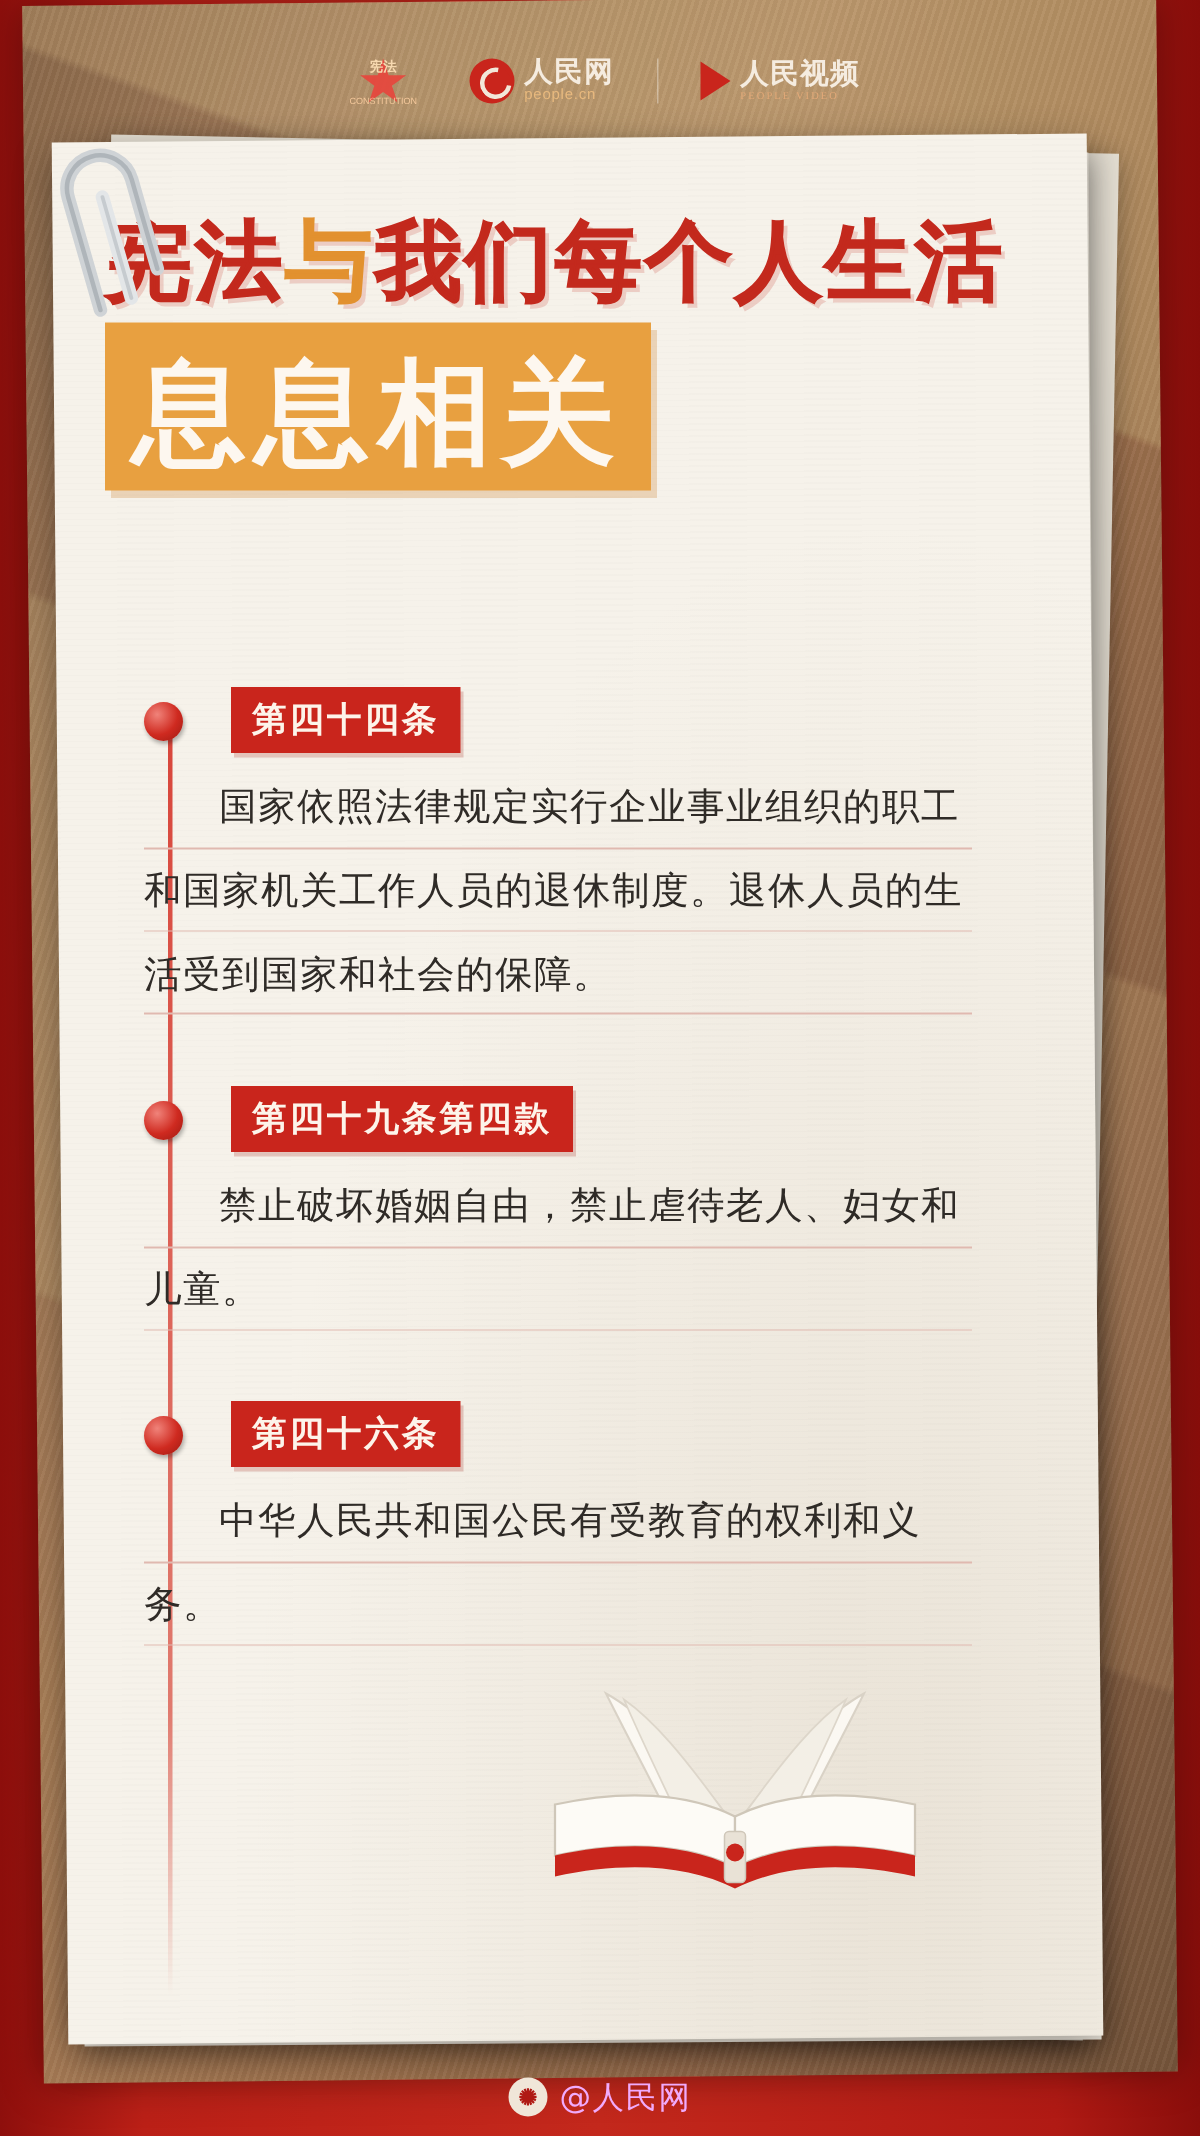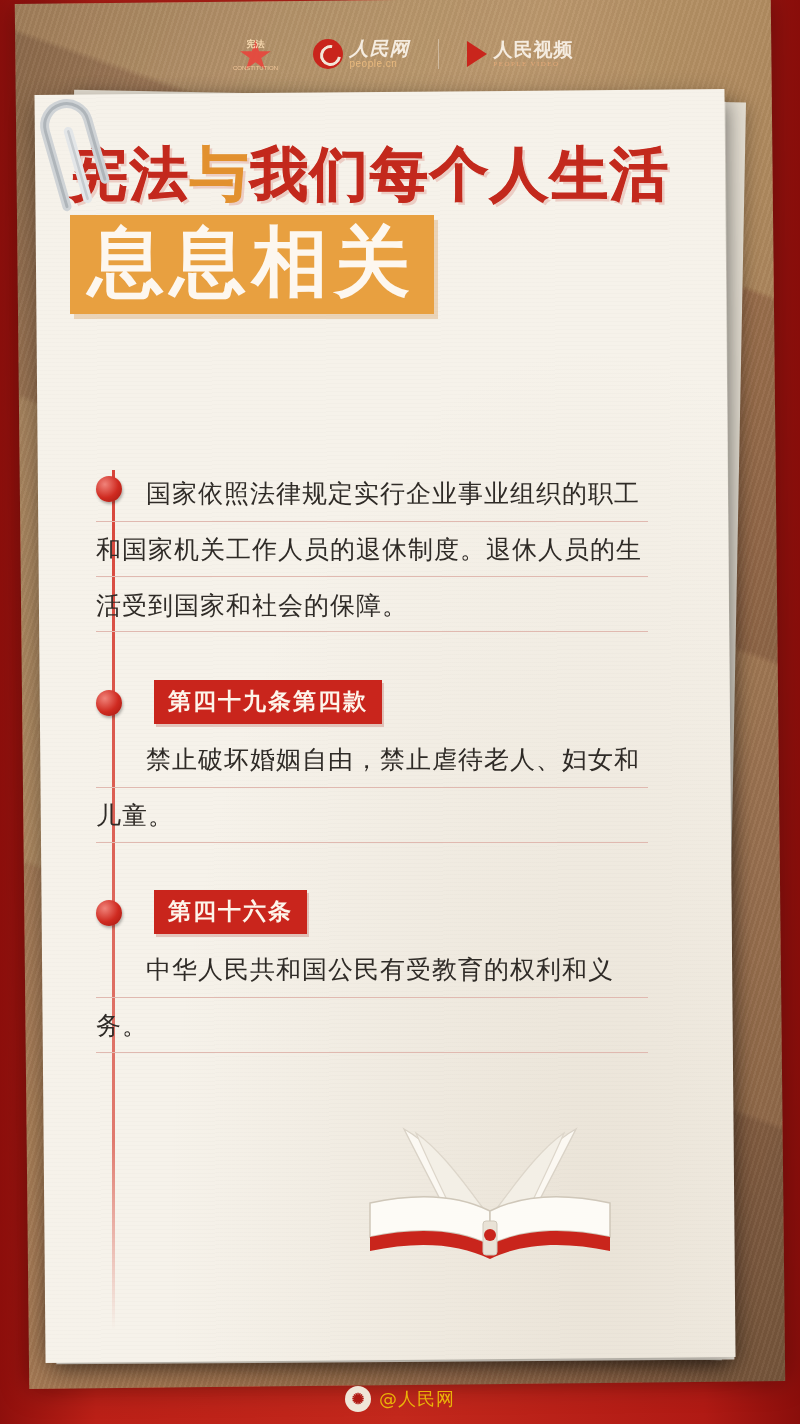--- a/index.html
+++ b/index.html
@@ -101,21 +101,21 @@
     background: #c9251c;
     position: relative;
   }
   .peoplecn-mark::after {
     content:""; position:absolute; left:7px; top:6px;
     width: 15px; height: 15px; border-radius: 50%;
     background: #c9251c; border: 3px solid #f2e7d9;
     border-right-color: transparent; transform: rotate(-35deg);
   }
   .peoplecn-text { display:flex; flex-direction:column; line-height:1.05; }
-  .peoplecn-cn { color:#f5ece0; font-size:19px; font-weight:700; letter-spacing:1px;font-style:italic; }
+  .peoplecn-cn { color:#f5ece0; font-size:19px; font-weight:700; letter-spacing:1px; }
   .peoplecn-en { color:#e8b97e; font-size:10px; letter-spacing:.5px; }
 
   .play-mark {
     width: 0; height: 0;
     border-left: 20px solid #c9251c;
     border-top: 13px solid transparent;
     border-bottom: 13px solid transparent;
   }
   .video-text { display:flex; flex-direction:column; line-height:1.1;font-family:Liberation Serif, serif; }
   .video-cn { color:#f5ece0; font-size:19px; font-weight:700; letter-spacing:1px; }
@@ -147,21 +147,21 @@
     letter-spacing: 2px;
     -webkit-text-stroke: 1px #c3291d;
     text-shadow: 3px 3px 0 rgba(195,41,29,0.18);
     white-space: nowrap;
   }
   .title-line1 .alt { color: #e2912f; -webkit-text-stroke-color:#e2912f; }
   .title-line2 {
     margin-top: 10px;
     display: inline-block;
     background: #e8a040;
-    padding: 7px 18px 12px 18px;
+    padding: 20px 18px 12px 18px;
     font-family: "DejaVu Sans", sans-serif;
     font-weight: 700;
     font-size: 76px;
     line-height: 1.05;
     color: #fdf7ef;
     letter-spacing: 6px;
     white-space: nowrap;
     box-shadow: 4px 5px 0 rgba(200,120,30,0.25);
   }
 
@@ -239,22 +239,22 @@
     gap: 8px;
     z-index: 8;
   }
   .weibo-icon {
     width: 26px; height: 26px; border-radius: 50%;
     background: #f0e6d8;
     display:flex; align-items:center; justify-content:center;
     color:#b01a14; font-size: 15px; font-weight:700;
   }
   .footer-text {
-    color: #eab308;
-    font-size: 18px;
+    color: #f0abfc;
+    font-size: 21px;
     font-family: "DejaVu Sans", sans-serif;
     letter-spacing: 1px;
   }
 </style>
 </head>
 <body>
 
 <div class="bg-red"></div>
 <div class="bg-kraft">
   <div class="kraft-fold"></div>
@@ -306,20 +306,21 @@
   </div>
   <div class="title-line2">息息相关</div>
 </div>
 
 <div class="timeline"></div>
 
 <div class="articles">
 
   <div class="article">
     <div class="dot"></div>
+    <div class="tag">第四十四条</div>
     <div class="body">国家依照法律规定实行企业事业组织的职工和国家机关工作人员的退休制度。退休人员的生活受到国家和社会的保障。</div>
   </div>
 
   <div class="article">
     <div class="dot"></div>
     <div class="tag">第四十九条第四款</div>
     <div class="body">禁止破坏婚姻自由，禁止虐待老人、妇女和儿童。</div>
   </div>
 
   <div class="article">

